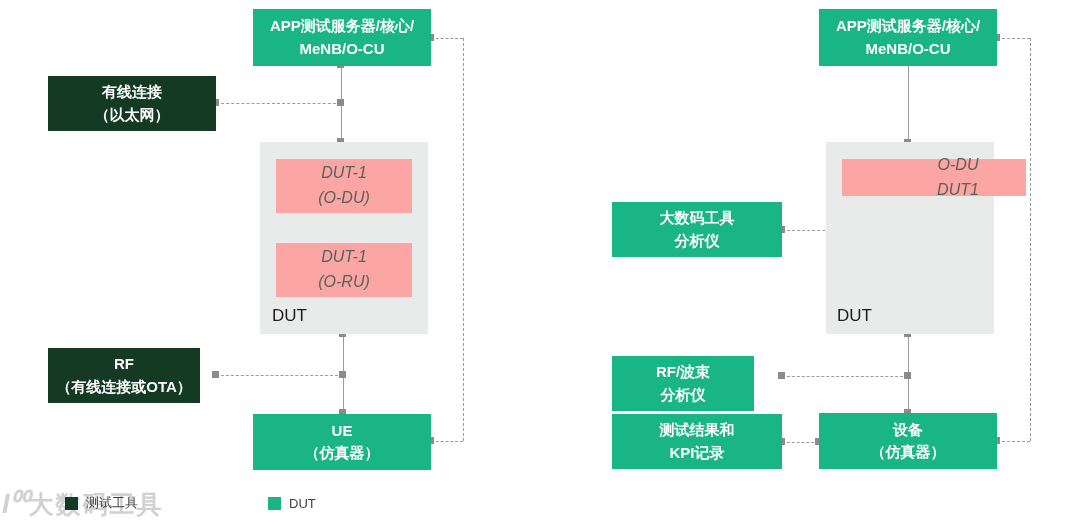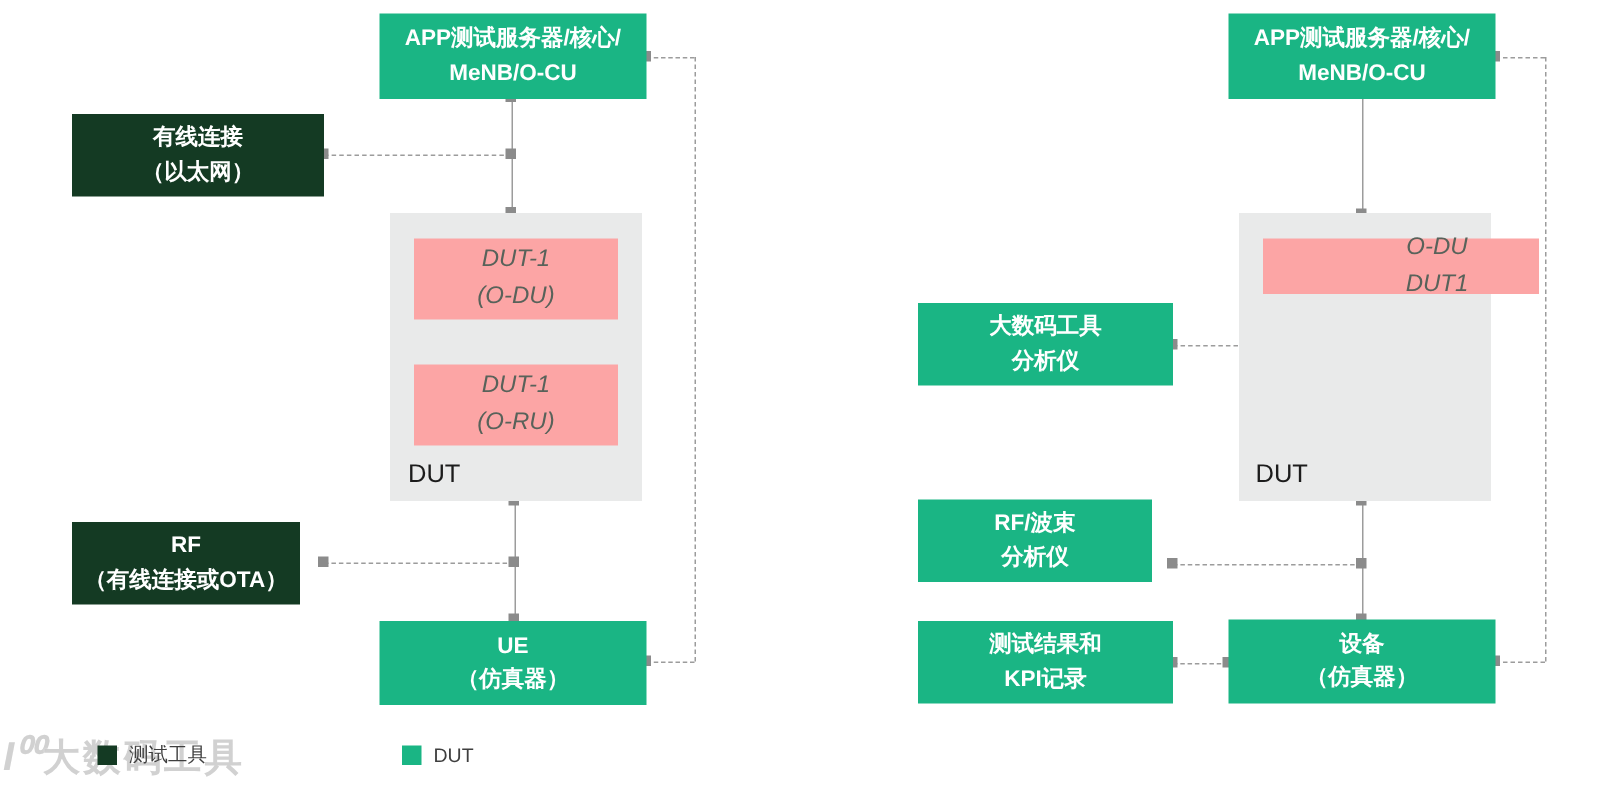--- a/index.html
+++ b/index.html
@@ -128,21 +128,21 @@
     <span>O-DU</span>
     <span>DUT1</span>
   </div>
   <div class="dut-label" style="left:837px;top:306px;">DUT</div>
 
   <div class="box green" style="left:612px;top:202px;width:170px;height:55px;">
     <span>大数码工具</span>
     <span>分析仪</span>
   </div>
 
-  <div class="box green" style="left:612px;top:333px;width:156px;height:55px;">
+  <div class="box green" style="left:612px;top:356px;width:142px;height:55px;">
     <span>RF/波束</span>
     <span>分析仪</span>
   </div>
 
   <div class="box green" style="left:612px;top:414px;width:170px;height:55px;">
     <span>测试结果和</span>
     <span>KPI记录</span>
   </div>
 
   <div class="box green" style="left:819px;top:413px;width:178px;height:56px;">

